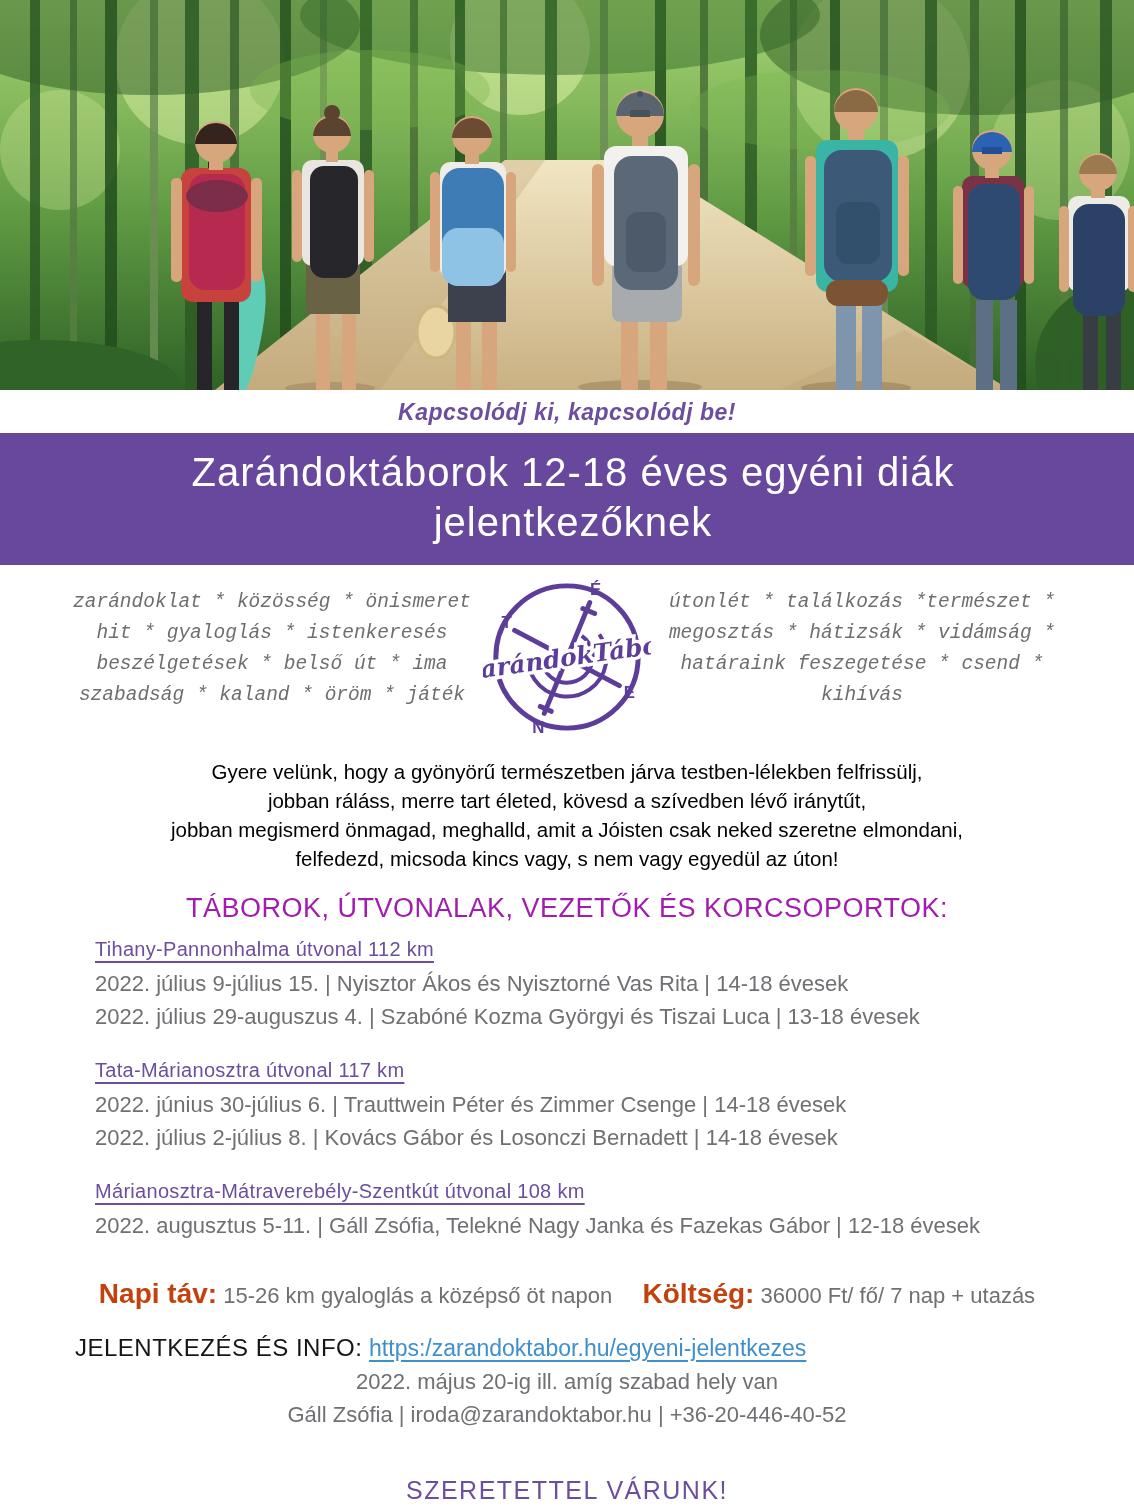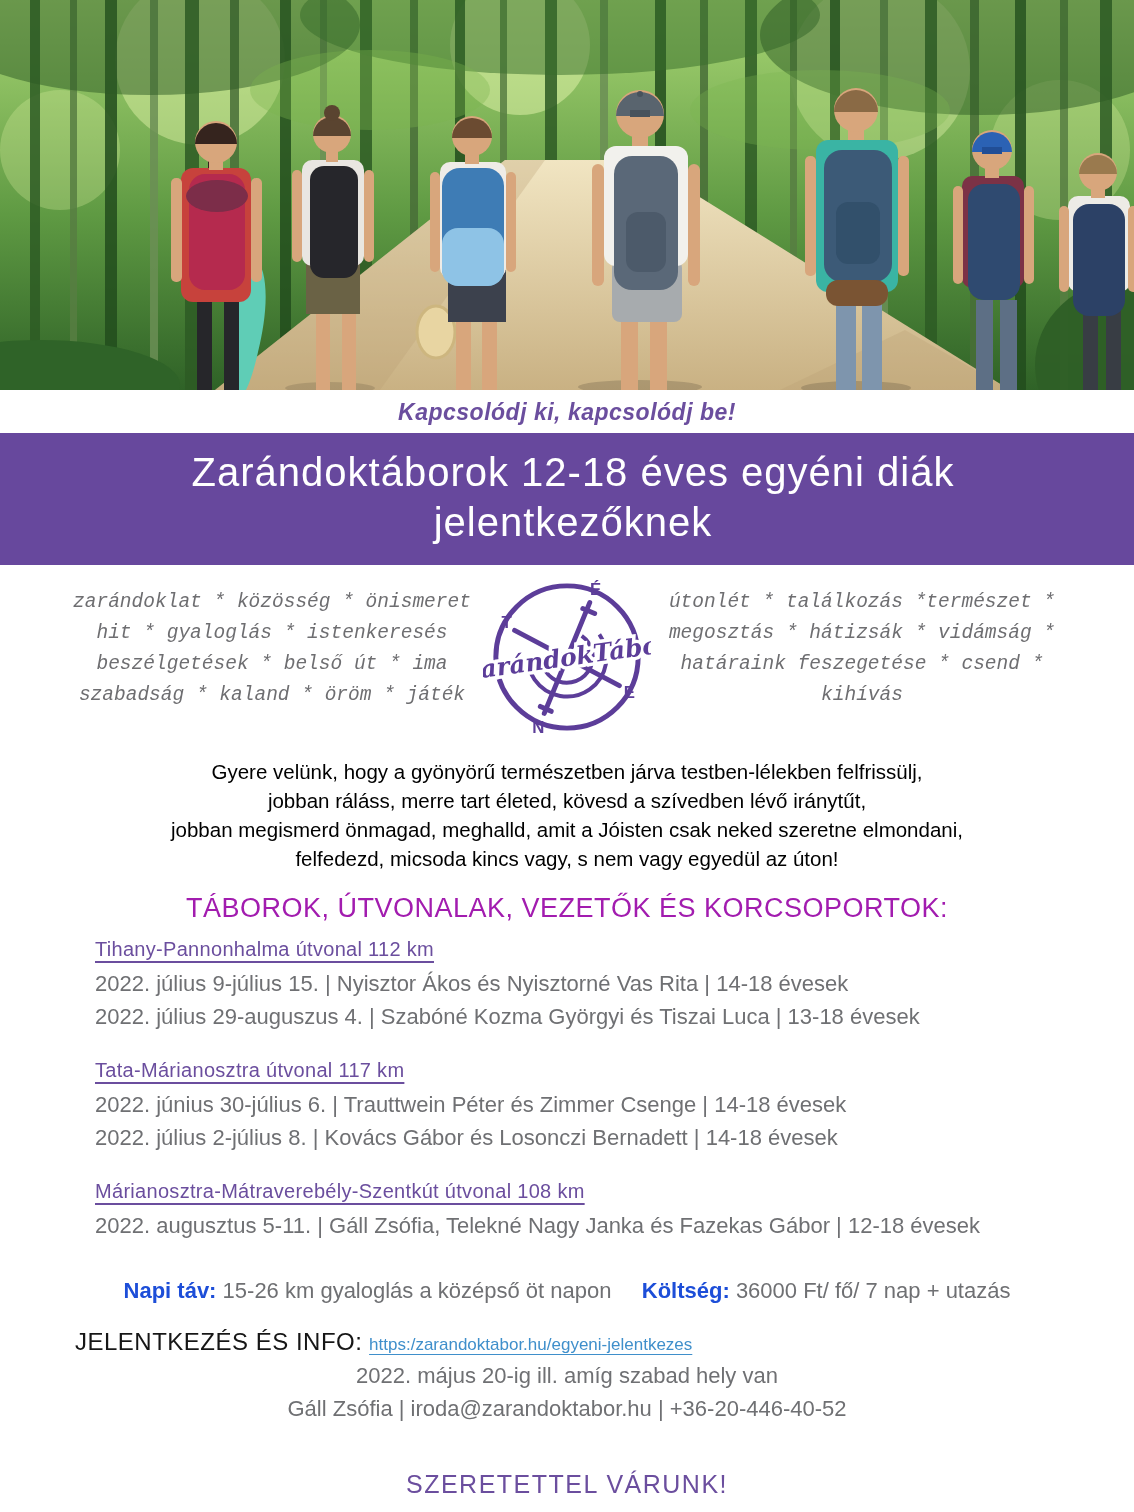--- a/index.html
+++ b/index.html
@@ -31,26 +31,26 @@
   .routes{margin-left:95px;margin-right:60px;}
   .route{margin-top:26px;}
   .route:first-child{margin-top:14px;}
   .route-title{
     display:inline-block;color:#6B4E9E;font-size:20px;font-weight:400;
     text-decoration:underline;text-underline-offset:5px;text-decoration-thickness:2px;
     margin-bottom:6px;letter-spacing:.3px;
   }
   .route-line{color:#6f7073;font-size:22px;line-height:33px;}
   .details{margin-top:36px;text-align:center;font-size:22px;color:#6f7073;}
-  .details .lbl{color:#1d4ed8;font-weight:700;font-size:22px;}
+  .details .lbl{color:#c2410c;font-weight:700;font-size:28px;}
   .details .gap{display:inline-block;width:18px;}
   .apply{margin-top:24px;}
   .apply-row{margin-left:75px;font-size:24px;color:#111;}
   .apply-row .lbl{font-weight:400;letter-spacing:.5px;color:#161616;}
-  .apply-row a{color:#3F8FCB;font-size:17px;text-decoration:underline;text-underline-offset:4px;}
+  .apply-row a{color:#3F8FCB;font-size:23px;text-decoration:underline;text-underline-offset:4px;}
   .apply .c{ text-align:center;color:#6f7073;font-size:22px;margin-top:7px;}
   .footer-msg{
     margin-top:48px;text-align:center;color:#6B4E9E;font-size:25px;letter-spacing:1.5px;font-weight:400;
   }
 </style>
 </head>
 <body>
 
 <div class="flyer">
 

